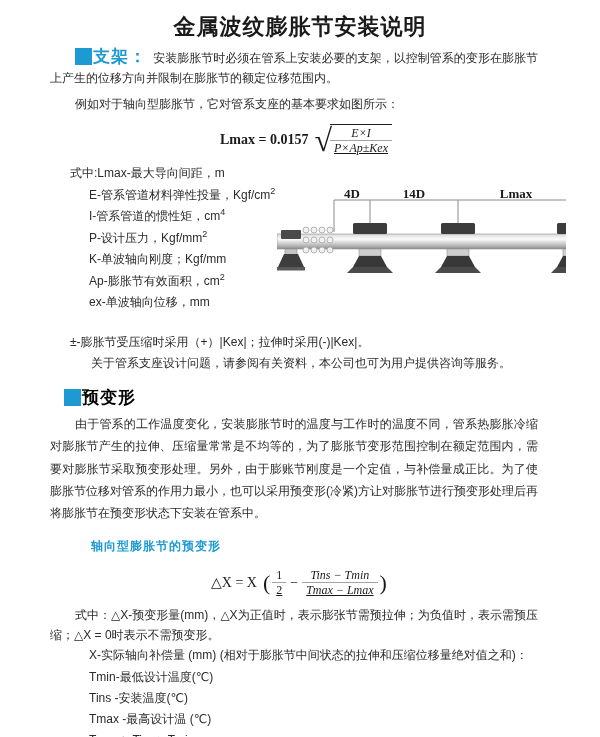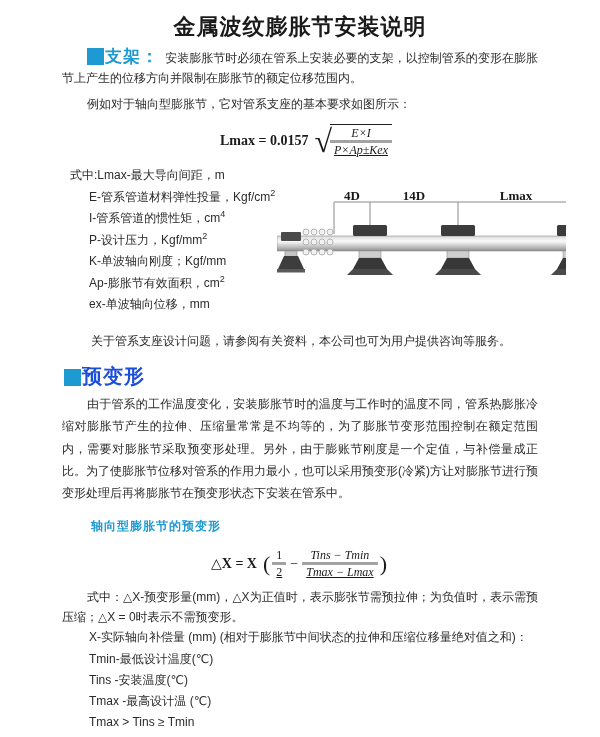--- a/index.html
+++ b/index.html
@@ -6,46 +6,46 @@
   .page {
     position:relative; width:532px; height:737px; margin:0 auto;
     background:#ffffff; overflow:hidden; color:#2b2b2b;
     font-family:"Liberation Sans","DejaVu Sans",sans-serif;
     font-size:12px; line-height:20px;
   }
   .title {
     text-align:center; font-size:22px; font-weight:bold; color:#1a1a1a;
     letter-spacing:1px; padding-top:13px; line-height:28px;
   }
-  .para { margin:6px 28px 0 28px; text-align:justify; }
+  .para { margin:6px 28px 0 16px; text-align:justify; }
   .indent { text-indent:25px; }
   .sq {
     display:inline-block; width:17px; height:17px; background:#1d9ad2;
     vertical-align:-3px; margin-right:1px;
   }
   .sec-title-inline { color:#1d9ad2; font-size:17px; font-weight:bold; letter-spacing:1px; margin-right:6px; }
   .sec-head { margin:14px 0 4px 30px; }
-  .sec-head .txt { color:#1d4ed8; font-size:20px; font-weight:bold; letter-spacing:1px; }
+  .sec-head .txt { color:#000000; font-size:17px; font-weight:bold; letter-spacing:1px; }
   .sub-head { color:#1d9ad2; font-size:12px; font-weight:bold; letter-spacing:1px; margin:12px 0 0 57px; }
 
   
   .formula { display:flex; justify-content:center; align-items:center;
     font-family:"Liberation Serif","DejaVu Serif",serif; color:#1a1a1a; }
   .f1 { margin:10px 0 6px 12px; }
   .f1 .lhs { font-weight:bold; font-size:14px; margin-right:6px; }
   .sqrt { display:inline-flex; align-items:center; }
   .sqrt-sym { font-size:32px; font-weight:400; line-height:30px; margin-right:-2px; }
   .frac { display:inline-flex; flex-direction:column; text-align:center;
     font-size:12px; line-height:14px; vertical-align:middle; }
-  .frac .num { border-bottom:3px solid #a3a3a3; padding:0 4px; }
+  .frac .num { border-bottom:1px solid #a3a3a3; padding:0 4px; }
   .frac .den { padding:0 4px;text-decoration:underline; }
   .radicand { border-top:1.6px solid #222; padding-top:1px; }
   .ital { font-style:italic; }
   .f2 { margin:12px 0 8px 0; font-size:14px; }
-  .f2 .lhs, .f3 .lhs, .f3 .rhs { font-weight:bold; margin-right:4px; }
+  .f2 .lhs, .f3 .lhs, .f3 .rhs { font-weight:normal; margin-right:4px; }
   .f2 .paren { font-size:22px; font-weight:400; padding:0 2px; }
   .f2 .op { padding:0 4px; }
 
   
   .vars-wrap { position:relative; margin-top:6px; min-height:168px; }
   .var-line { margin-left:55px; line-height:17.5px; white-space:nowrap; }
   .var-line.first { margin-left:36px; }
   .var-line sup { font-size:9px; }
   .pm-line { margin:3px 0 0 36px; line-height:21px; white-space:nowrap; }
   .consult-line { margin:0 0 9px 36px; text-indent:21px; line-height:21px; }
@@ -146,20 +146,21 @@
         <line x1="297" y1="13" x2="297" y2="36"></line>
       </g>
       <g font-family="Liberation Serif, DejaVu Serif, serif" font-size="13" font-weight="bold" fill="#1a1a1a" text-anchor="middle">
         <text x="75" y="11">4D</text>
         <text x="137" y="11">14D</text>
         <text x="239" y="11">Lmax</text>
       </g>
     </svg>
   </div>
 
+  <div class="pm-line">±-膨胀节受压缩时采用（+）|Kex|；拉伸时采用(-)|Kex|。</div>
   <div class="consult-line">关于管系支座设计问题，请参阅有关资料，本公司也可为用户提供咨询等服务。</div>
 
   <div class="sec-head">
     <span class="sq"></span><span class="txt">预变形</span>
   </div>
   <p class="para indent" style="margin-top:2px; line-height:22.3px;">由于管系的工作温度变化，安装膨胀节时的温度与工作时的温度不同，管系热膨胀冷缩对膨胀节产生的拉伸、压缩量常常是不均等的，为了膨胀节变形范围控制在额定范围内，需要对膨胀节采取预变形处理。另外，由于膨账节刚度是一个定值，与补偿量成正比。为了使膨胀节位移对管系的作用力最小，也可以采用预变形(冷紧)方让对膨胀节进行预变形处理后再将膨胀节在预变形状态下安装在管系中。</p>
 
   <div class="sub-head">轴向型膨胀节的预变形</div>
 
   <div class="formula f2">

